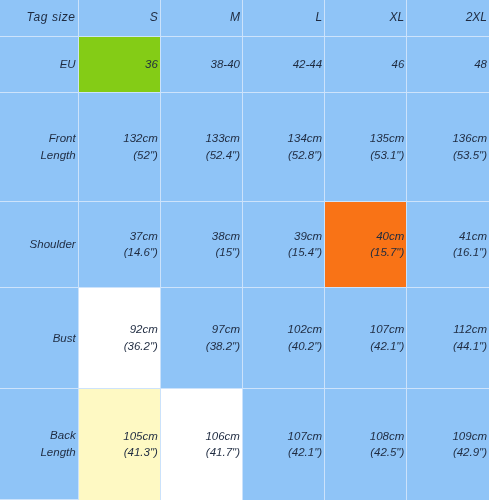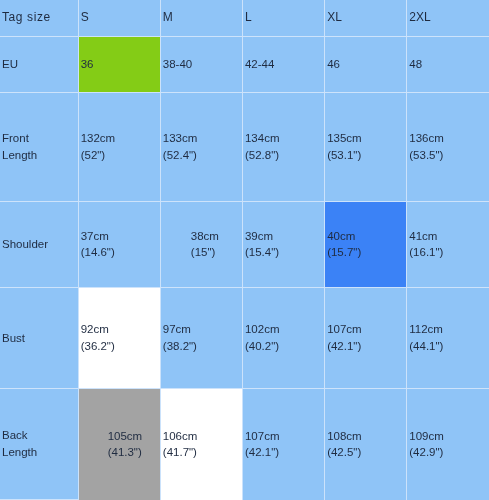--- a/index.html
+++ b/index.html
@@ -25,29 +25,30 @@
     table-layout: fixed;
     background: #8FC4F7;
   }
   table.chart col.label-col { width: 78px; }
   table.chart col.size-col  { width: 82px; }
 
   table.chart td,
   table.chart th {
     background: #8FC4F7;
     color: #1F2B40;
-    text-align: left;
+    text-align: right;
     vertical-align: middle;
     font-weight: normal;
     font-size: 11.5px;
     line-height: 1.45;
     border-right: 1px solid #CBE2FB;
     border-bottom: 1px solid #CDE3FB;
     padding: 0 2px;
     box-sizing: border-box;
+    font-style: italic;
   }
   table.chart td:last-child,
   table.chart th:last-child {
     border-right: none;
   }
   table.chart tr:last-child td {
     border-bottom: none;
   }
 
   
@@ -157,21 +158,21 @@
           <span class="inch">(14.6")</span>
         </td>
         <td class="meas" style="background: rgb(143, 196, 247); color: rgb(31, 43, 64); padding-left: 30px;">
           <span class="cm">38cm</span>
           <span class="inch">(15")</span>
         </td>
         <td class="meas" style="background: rgb(143, 196, 247); color: rgb(31, 43, 64);">
           <span class="cm">39cm</span>
           <span class="inch">(15.4")</span>
         </td>
-        <td class="meas" style="background: #3b82f6; color: rgb(31, 43, 64); margin-top: 18px;">
+        <td class="meas" style="background: #f97316; color: rgb(31, 43, 64); margin-top: 18px;">
           <span class="cm">40cm</span>
           <span class="inch">(15.7")</span>
         </td>
         <td class="meas" style="background: rgb(143, 196, 247); color: rgb(31, 43, 64);">
           <span class="cm">41cm</span>
           <span class="inch">(16.1")</span>
         </td>
       </tr>
 
       <tr class="r-bust">
@@ -198,21 +199,21 @@
           <span class="cm">112cm</span>
           <span class="inch">(44.1")</span>
         </td>
       </tr>
 
       <tr class="r-back">
         <th class="meas-label" style="background: rgb(143, 196, 247); color: rgb(31, 43, 64);">
           <span class="ln">Back</span>
           <span class="ln">Length</span>
         </th>
-        <td class="meas" style="background: #a3a3a3; color: rgb(31, 43, 64); padding-left: 29px;">
+        <td class="meas" style="background: #fef9c3; color: rgb(31, 43, 64); padding-left: 29px;">
           <span class="cm">105cm</span>
           <span class="inch">(41.3")</span>
         </td>
         <td class="meas" style="background: #ffffff; color: rgb(31, 43, 64);">
           <span class="cm">106cm</span>
           <span class="inch">(41.7")</span>
         </td>
         <td class="meas" style="background: rgb(143, 196, 247); color: rgb(31, 43, 64);">
           <span class="cm">107cm</span>
           <span class="inch">(42.1")</span>

